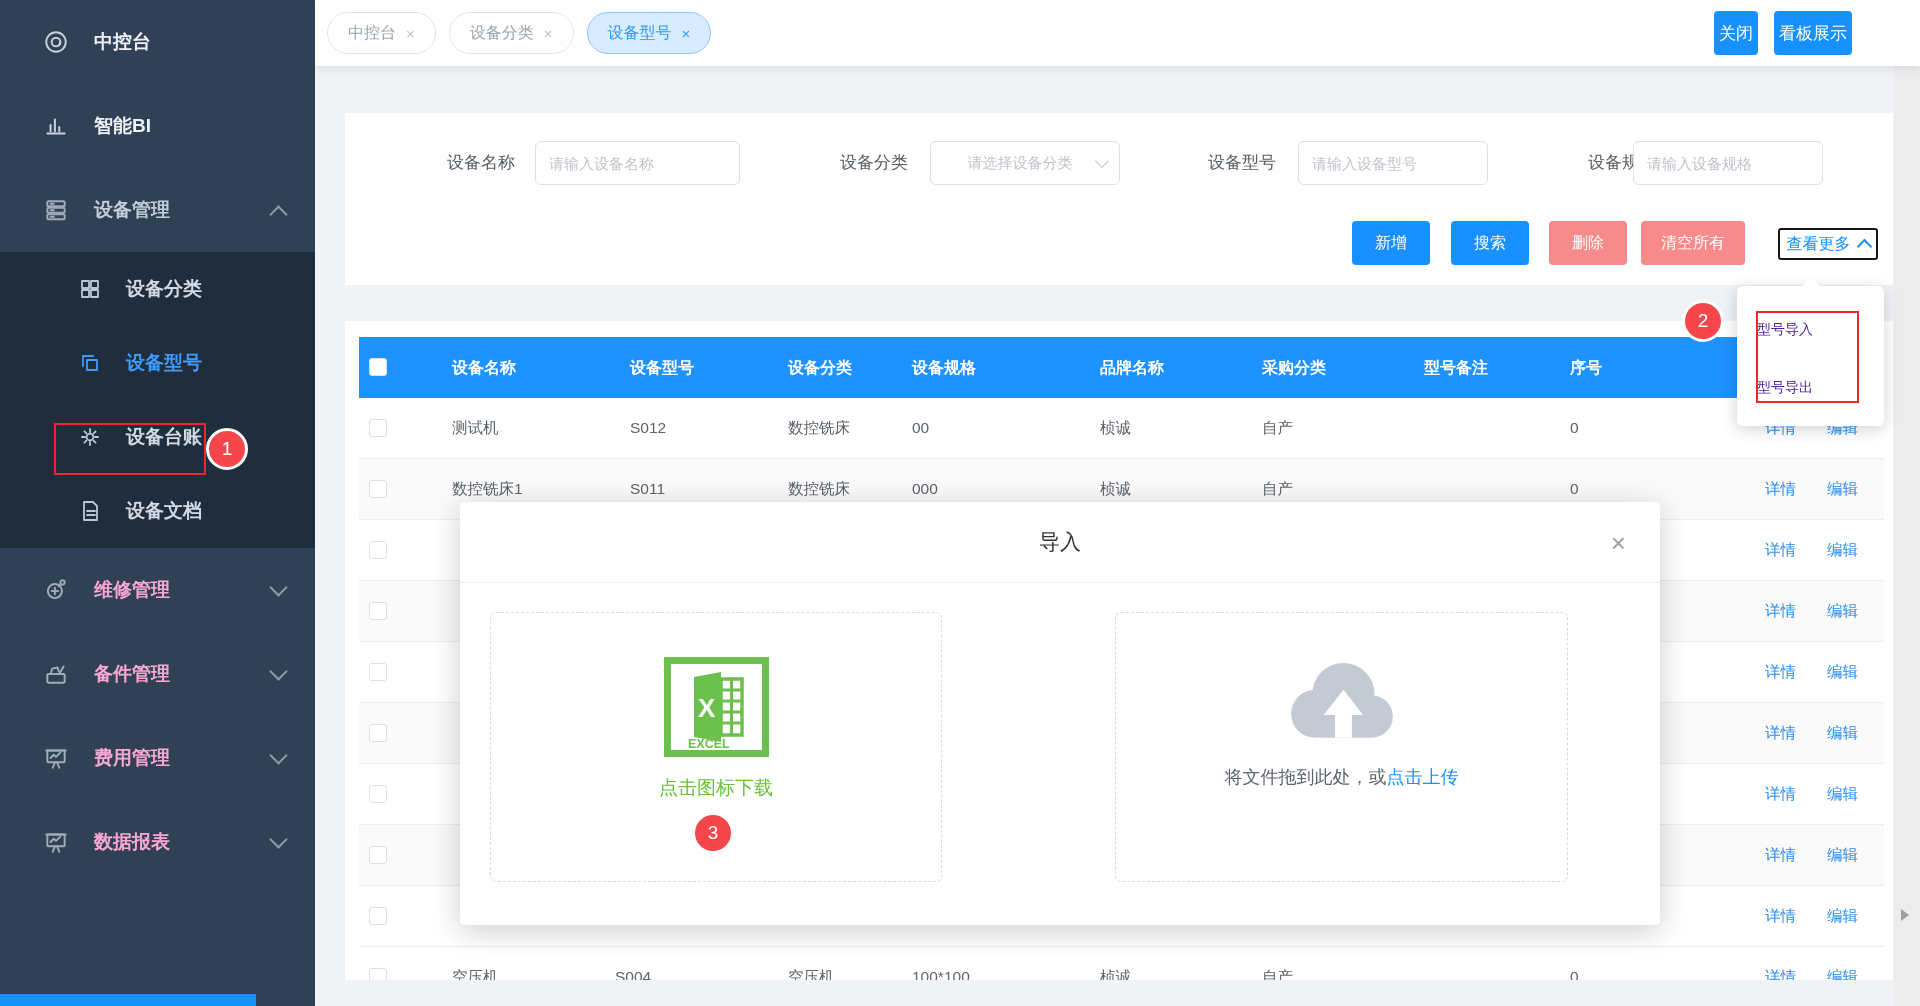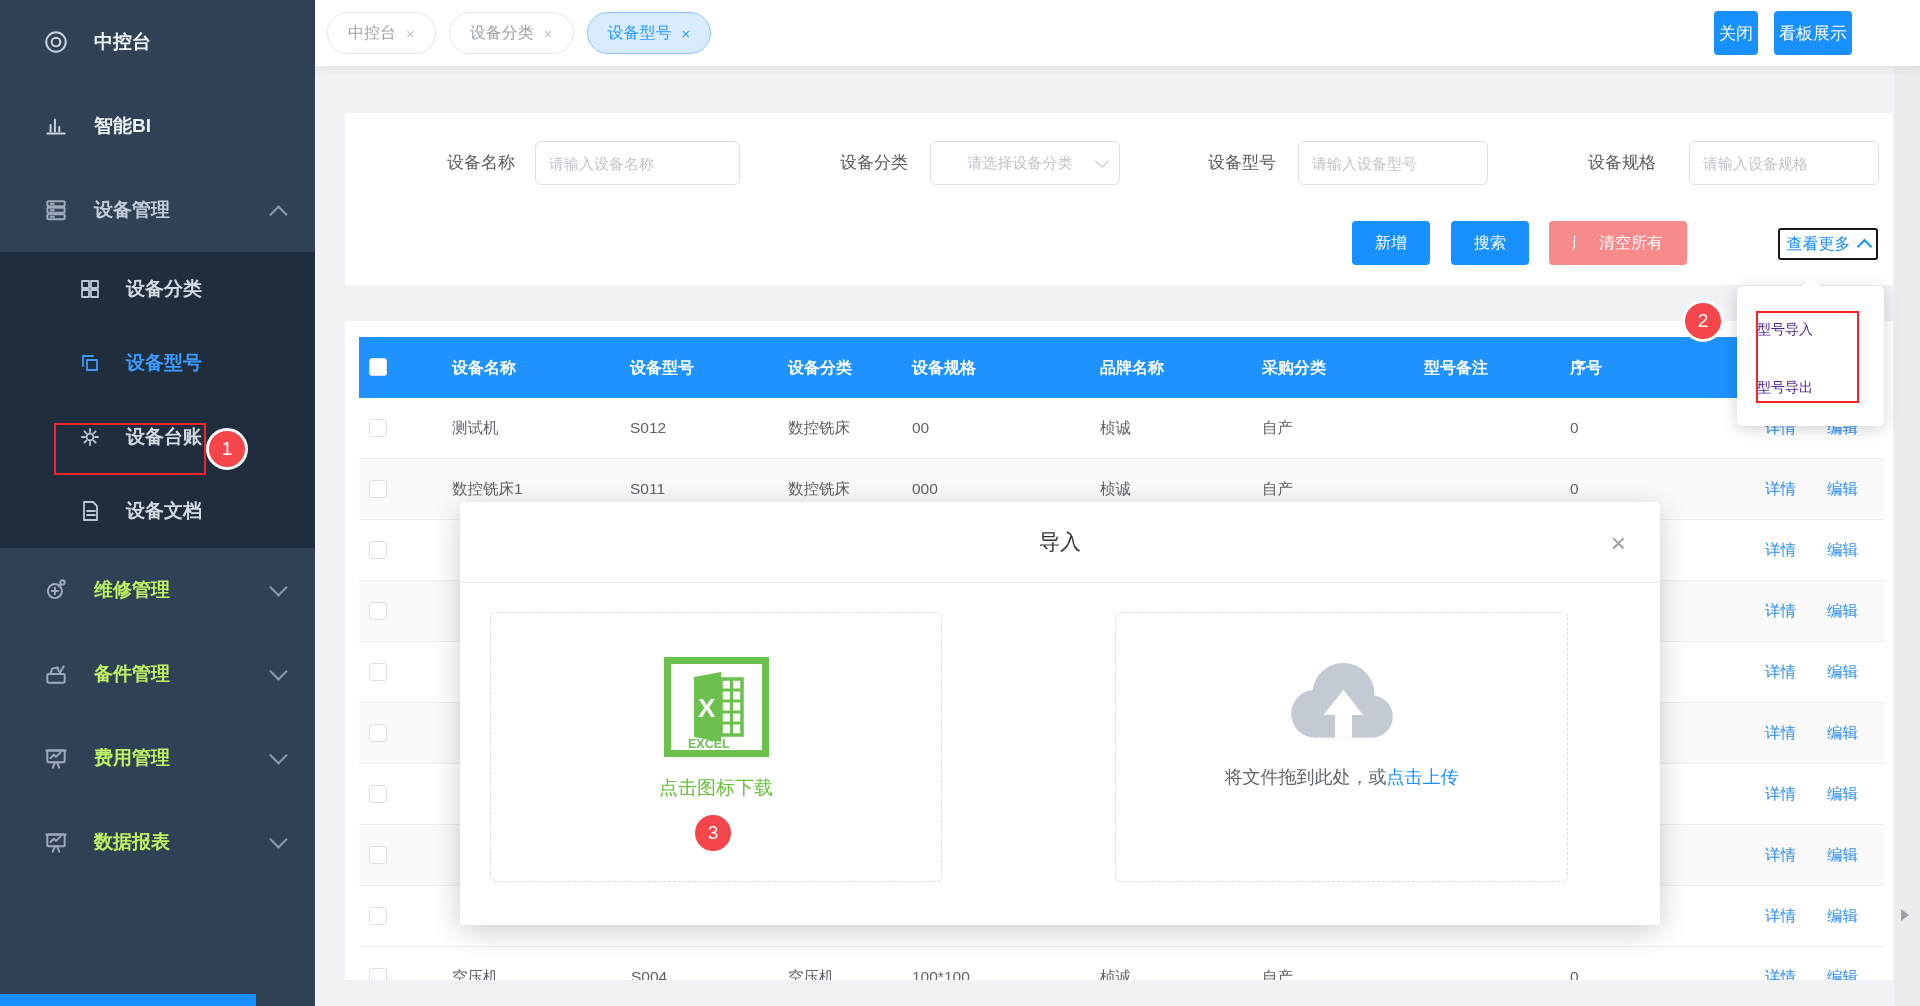--- a/index.html
+++ b/index.html
@@ -4,21 +4,21 @@
 <style>
   html,body{margin:0;padding:0;background:#d8dce1;}
   .canvas{position:relative;width:1920px;height:1006px;background:#f0f2f5;overflow:hidden;
     font-family:"Liberation Sans","DejaVu Sans",sans-serif;}
 
   
   .sidebar{position:absolute;left:0;top:0;width:315px;height:1006px;background:var(--sidebar_bg);z-index:5;}
   .sb-item{height:84px;display:flex;align-items:center;padding-left:42px;position:relative;
     color:#c3ccd9;font-size:19px;font-weight:700;cursor:pointer;}
   .sb-item.bright{color:#edf1f8;}
-  .sb-item.dim{color:#bef264;}
+  .sb-item.dim{color:#f9a8d4;}
   .sb-icon{width:28px;height:28px;margin-right:24px;display:inline-flex;align-items:center;justify-content:center;color:#9fabbc;flex:none;}
   .sb-icon svg{width:26px;height:26px;}
   .bright .sb-icon{color:#c9d3e0;}
   .sb-sub{background:var(--submenu_bg);}
   .sb-sub-item{height:74px;display:flex;align-items:center;padding-left:76px;
     color:#d4dae4;font-size:19px;font-weight:700;cursor:pointer;}
   .sb-sub-item .sb-icon{color:#bcc7d5;margin-right:22px;}
   .sb-sub-item .sb-icon svg{width:24px;height:24px;}
   .sb-sub-item.active,.sb-sub-item.active .sb-icon{color:#3d9bff;}
   .chev{position:absolute;right:30px;width:11px;height:11px;
@@ -257,27 +257,27 @@
         <div class="f-label" style="left: 84px; width: 86px;">设备名称</div>
         <input class="f-input" placeholder="请输入设备名称" style="left: 190px; width: 205px;">
         <div class="f-label" style="left: 477px; width: 86px;">设备分类</div>
         <div class="f-select" style="left: 585px; width: 190px;">
           <span class="ph">请选择设备分类</span>
           <span class="sel-chev"></span>
         </div>
         <div class="f-label" style="left: 845px; width: 86px;">设备型号</div>
         <input class="f-input" placeholder="请输入设备型号" style="left: 953px; width: 190px;">
         <div class="f-label" style="left: 1225px; width: 86px;">设备规格</div>
-        <input class="f-input" placeholder="请输入设备规格" style="left: 1344px; width: 190px;">
+        <input class="f-input" placeholder="请输入设备规格" style="left: 1288px; width: 190px;">
       </div>
     <div id="action-buttons">
         <button class="btn act-btn primary" style="left: 1007px; width: 78px;">新增</button>
         <button class="btn act-btn primary" style="left: 1106px; width: 78px;">搜索</button>
         <button class="btn act-btn danger" style="left: 1204px; width: 78px;">删除</button>
-        <button class="btn act-btn danger" style="left: 1230px; width: 112px;">清空所有</button>
+        <button class="btn act-btn danger" style="left: 1296px; width: 104px;">清空所有</button>
       </div>
     <div class="more-link">
       <span>查看更多</span>
       <span class="more-chev"></span>
     </div>
   </section>
 
   <section class="table-panel">
     <div class="thead" id="thead">
         <div class="cbx"></div>
@@ -404,21 +404,21 @@
           <div class="td" style="left: 741px;"></div>
           <div class="td" style="left: 903px;"></div>
           <div class="td" style="left: 1065px;"></div>
           <div class="td" style="left: 1211px;"></div>
           <span class="a-link" style="left: 1406px;">详情</span>
           <span class="a-link" style="left: 1468px;">编辑</span>
         </div>
         <div class="trow" style="top: 626px;">
           <div class="cbx"></div>
           <div class="td" style="left: 93px;">空压机</div>
-          <div class="td" style="left: 272px;">S004</div>
+          <div class="td" style="left: 256px;">S004</div>
           <div class="td" style="left: 429px;">空压机</div>
           <div class="td" style="left: 553px;">100*100</div>
           <div class="td" style="left: 741px;">桢诚</div>
           <div class="td" style="left: 903px;">自产</div>
           <div class="td" style="left: 1065px;"></div>
           <div class="td" style="left: 1211px;">0</div>
           <span class="a-link" style="left: 1406px;">详情</span>
           <span class="a-link" style="left: 1468px;">编辑</span>
         </div>
       </div>

